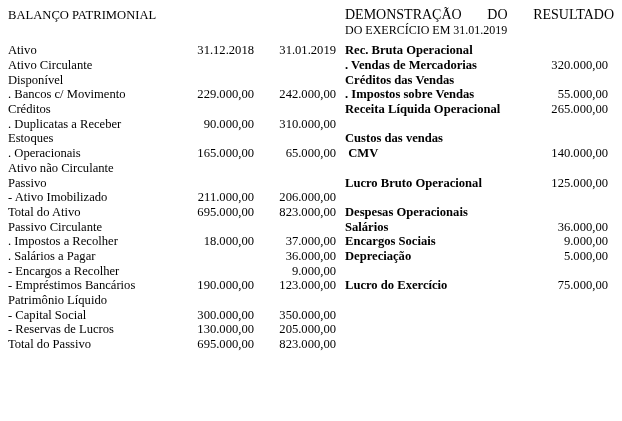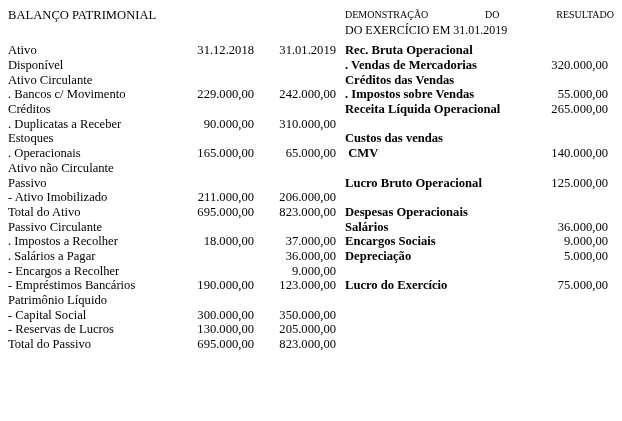--- a/index.html
+++ b/index.html
@@ -42,21 +42,21 @@
 
   
   .doc-title {
     font-size: 12.6px;
     line-height: 14.7px;
     white-space: pre;
   }
   .title-justified {
     text-align: justify;
     text-align-last: justify;
-    font-size: 10px;
+    font-size: 14px;
     line-height: 14.7px;
     margin-top: 36px;
   }
   .title-plain {
     font-size: 12px;
     line-height: 14.7px;
     white-space: pre;
   }
 
   
@@ -98,22 +98,22 @@
 
     <div class="row" style="margin-top:8px;">
       <span class="doc-title">BALANÇO PATRIMONIAL</span>
     </div>
 
     <div class="row spacer"></div>
     <div class="row spacer" style="height:6px;"></div>
 
     <div id="bs-rows">
         <div class="row"><span class="bs-label">Ativo</span><span class="bs-v1">31.12.2018</span><span class="bs-v2">31.01.2019</span></div>
+        <div class="row"><span class="bs-label">Ativo Circulante</span><span class="bs-v1"></span><span class="bs-v2"></span></div>
         <div class="row"><span class="bs-label">Disponível</span><span class="bs-v1"></span><span class="bs-v2"></span></div>
-        <div class="row"><span class="bs-label">Ativo Circulante</span><span class="bs-v1"></span><span class="bs-v2"></span></div>
         <div class="row"><span class="bs-label">. Bancos c/ Movimento</span><span class="bs-v1">229.000,00</span><span class="bs-v2">242.000,00</span></div>
         <div class="row"><span class="bs-label">Créditos</span><span class="bs-v1"></span><span class="bs-v2"></span></div>
         <div class="row"><span class="bs-label">. Duplicatas a Receber</span><span class="bs-v1">90.000,00</span><span class="bs-v2">310.000,00</span></div>
         <div class="row"><span class="bs-label">Estoques</span><span class="bs-v1"></span><span class="bs-v2"></span></div>
         <div class="row"><span class="bs-label">. Operacionais</span><span class="bs-v1">165.000,00</span><span class="bs-v2">65.000,00</span></div>
         <div class="row"><span class="bs-label">Ativo não Circulante</span><span class="bs-v1"></span><span class="bs-v2"></span></div>
         <div class="row"><span class="bs-label">Passivo</span><span class="bs-v1"></span><span class="bs-v2"></span></div>
         <div class="row"><span class="bs-label">- Ativo Imobilizado</span><span class="bs-v1">211.000,00</span><span class="bs-v2">206.000,00</span></div>
         <div class="row"><span class="bs-label">Total do Ativo</span><span class="bs-v1">695.000,00</span><span class="bs-v2">823.000,00</span></div>
         <div class="row"><span class="bs-label">Passivo Circulante</span><span class="bs-v1"></span><span class="bs-v2"></span></div>

